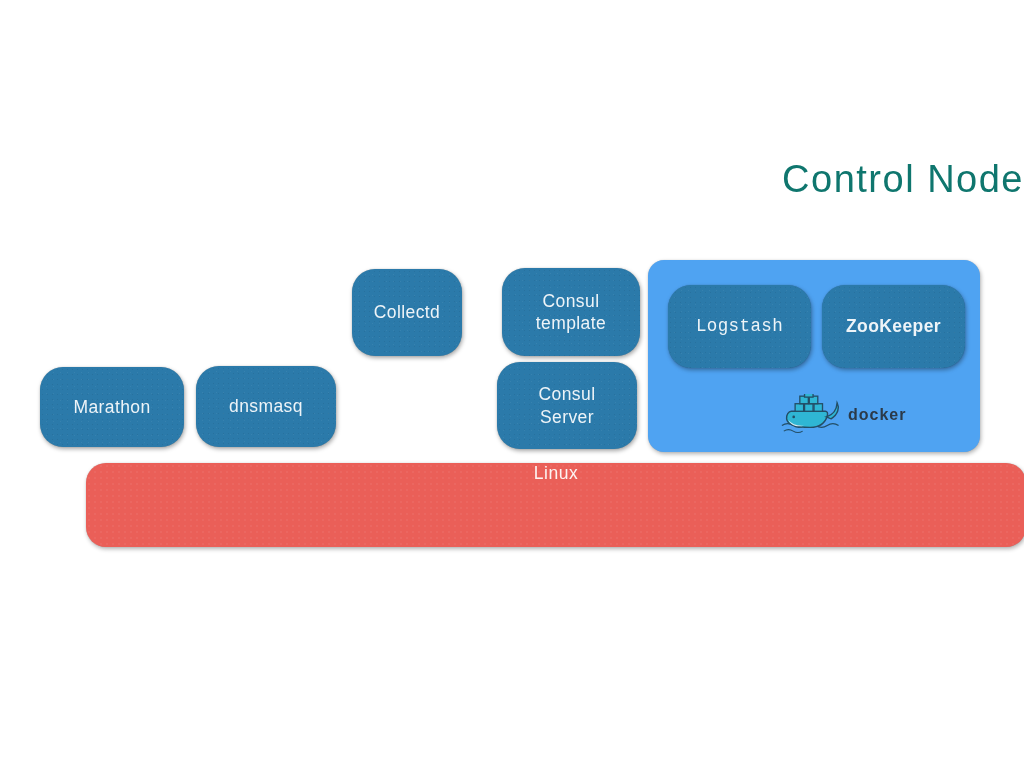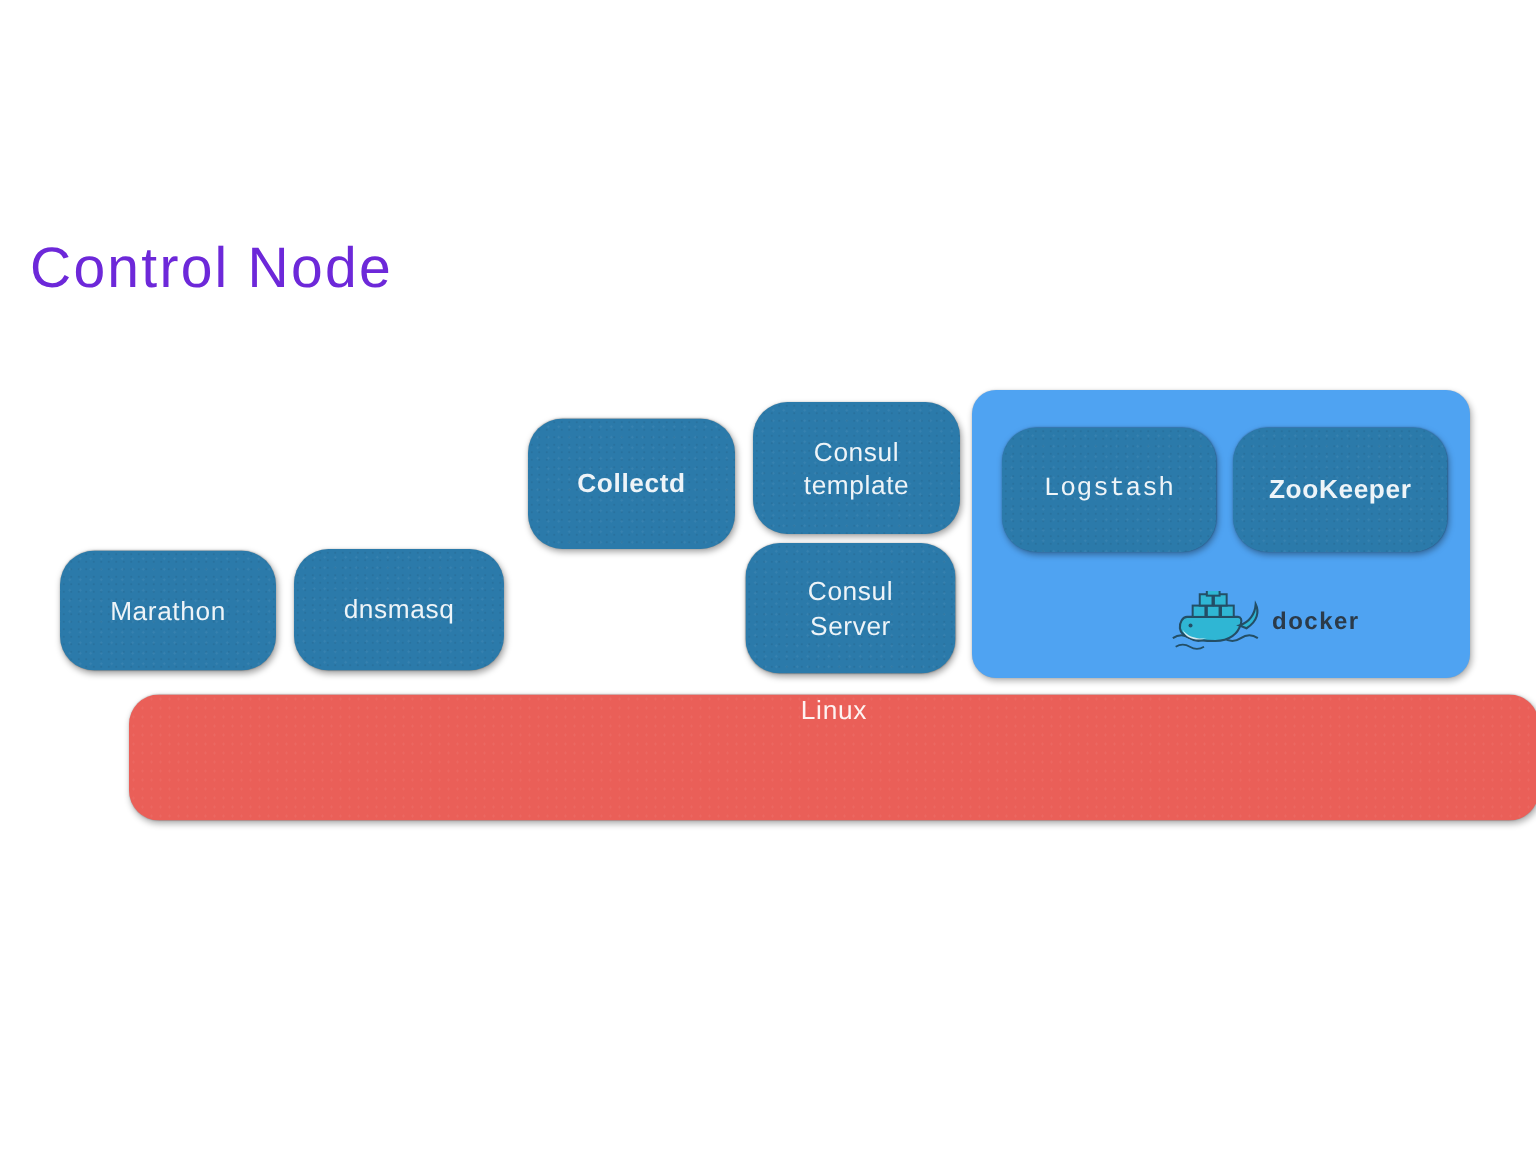--- a/index.html
+++ b/index.html
@@ -11,25 +11,25 @@
   }
   .canvas {
     position: relative;
     width: 1024px; height: 768px;
     background: #ffffff;
   }
   .slide-title {
     position: absolute;
     left: 0; top: 158px;
     width: 100%;
-    text-align: left;
+    text-align: right;
     font-size: 38px;
     font-weight: 400;
     letter-spacing: 1.5px;
-    color: #6d28d9;
+    color: #0f766e;
     padding-left: 20px;
   }
   .node {
     position: absolute;
     display: flex;
     align-items: center;
     justify-content: center;
     text-align: center;
     background-color: #2b7aaa;
     background-image:
@@ -46,21 +46,21 @@
     white-space: pre-line;
   }
   .docker-host {
     position: absolute;
     left: 648px; top: 260px;
     width: 332px; height: 192px;
     background: #4fa3f2;
     border-radius: 16px;
     box-shadow: 1px 2px 4px rgba(0,0,0,0.3), 0 0 1px rgba(0,0,0,0.2);
   }
-  .node-collectd        { left: 352px; top: 279px; width: 138px; height: 87px; font-weight: bold; }
+  .node-collectd        { left: 352px; top: 269px; width: 110px; height: 87px; }
   .node-consul-template { left: 502px; top: 268px; width: 138px; height: 88px; }
   .node-marathon        { left: 40px;  top: 367px; width: 144px; height: 80px; }
   .node-dnsmasq         { left: 196px; top: 366px; width: 140px; height: 81px; }
   .node-mesos-leader    { left: 347px; top: 362px; width: 140px; height: 87px; }
   .node-consul-server   { left: 497px; top: 362px; width: 140px; height: 87px; }
   .node-logstash        { left: 668px; top: 285px; width: 143px; height: 83px; font-family: Liberation Mono, monospace; }
   .node-zookeeper       { left: 822px; top: 285px; width: 143px; height: 83px; font-weight: bold; }
   .linux-base {
     position: absolute;
     left: 42px; top: 463px;

